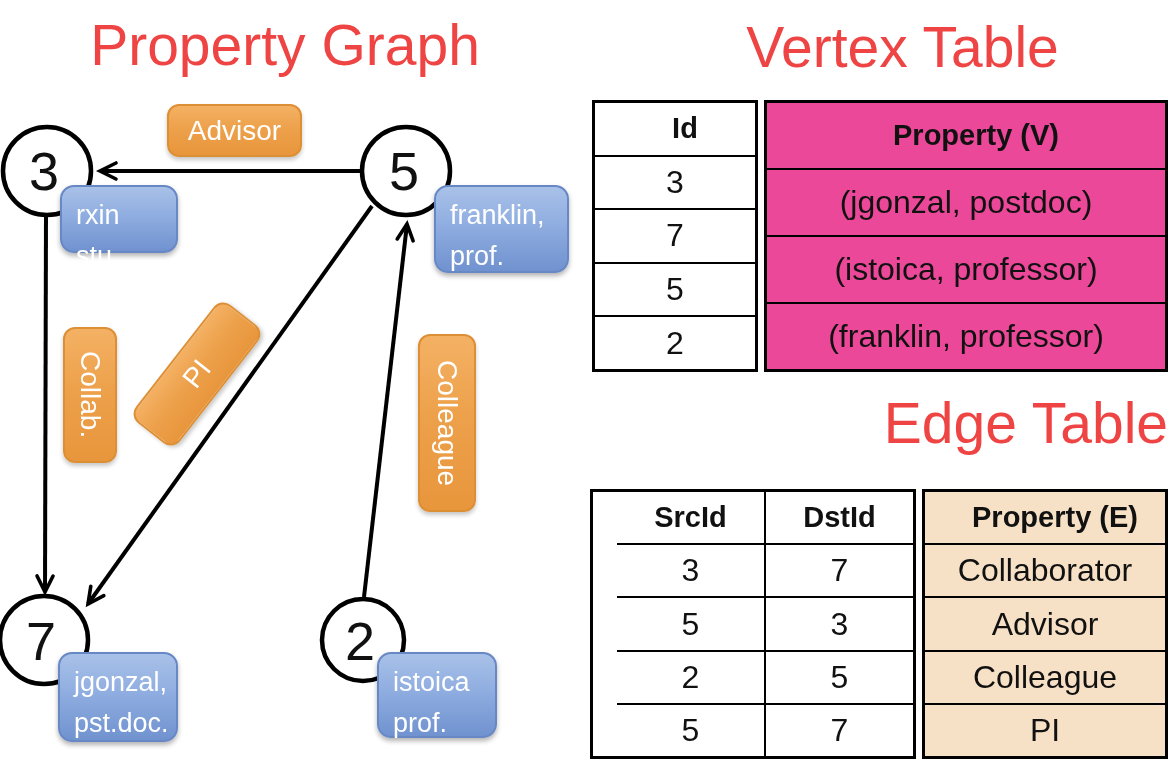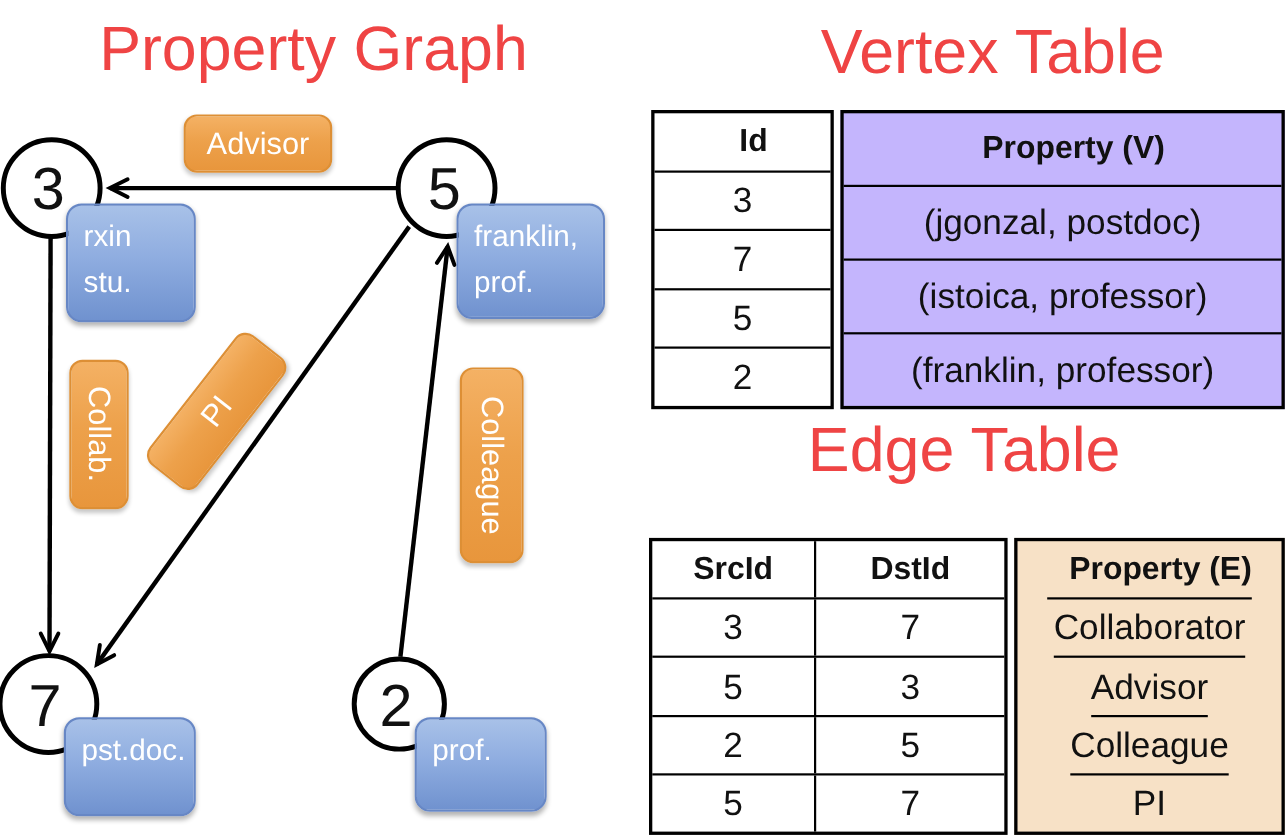--- a/index.html
+++ b/index.html
@@ -33,40 +33,40 @@
   .subtable{
     position:absolute;display:flex;flex-direction:column;
     border:3px solid #000;background:#fff;box-sizing:border-box;
   }
   .subtable .cell{
     flex:1;display:flex;align-items:center;justify-content:center;
     border-bottom:2.5px solid #000;font-size:32px;font-weight:300;white-space:nowrap;
   }
   .subtable .cell:last-child{border-bottom:none;}
   .subtable .header{font-weight:bold;font-size:29px;padding-left:20px;}
-  .row2{flex:1;display:flex;border-bottom:2.5px solid #000;}
+  .row2{flex:1;display:flex;border-bottom:2.5px solid #000;margin-left:24px;}
   .row2:last-child{border-bottom:none;}
   .row2 .c{
     display:flex;align-items:center;justify-content:center;
     font-size:32px;font-weight:300;
   }
   .row2 .c1{width:147px;border-right:2.5px solid #000;}
   .row2 .c2{flex:1;}
   .row2 .hc{font-weight:bold;font-size:29px;}
-  .bg-blue{background:#c4b5fd;}
+  .bg-blue{background:#ec4899;}
   .bg-orange{background:#f7e1c6;}
 </style>
 </head>
 <body>
 
 <div id="stage">
 
   <div class="title" style="left:0;top:12px;width:570px;">Property Graph</div>
   <div class="title" style="left:611px;top:14px;width:583px;">Vertex Table</div>
-  <div class="title" style="left:585px;top:376px;width:583px;">Edge Table</div>
+  <div class="title" style="left:585px;top:390px;width:583px;text-align:right;">Edge Table</div>
 
   <svg id="graph-svg" width="585" height="760" viewBox="0 0 585 760">
     <defs>
       <marker id="arrow" markerUnits="userSpaceOnUse" markerWidth="26" markerHeight="26" refX="20" refY="11" orient="auto">
         <path d="M4,3 L20,11 L4,19" fill="none" stroke="#000" stroke-width="3.6" stroke-linecap="round" stroke-linejoin="miter"></path>
       </marker>
     </defs>
 
     <line x1="362" y1="171" x2="100" y2="171" stroke="#000" stroke-width="4" marker-end="url(#arrow)"></line>
     <line x1="46" y1="214" x2="45" y2="592" stroke="#000" stroke-width="4" marker-end="url(#arrow)"></line>
@@ -90,32 +90,34 @@
   <div class="edgebox" style="left:63px;top:327px;width:54px;height:136px;">
     <span class="vtext">Collab.</span>
   </div>
   <div class="edgebox" style="left:122px;top:346px;width:150px;height:56px;transform:rotate(-52deg);">
     <span>PI</span>
   </div>
   <div class="edgebox" style="left:418px;top:334px;width:58px;height:178px;">
     <span class="vtext">Colleague</span>
   </div>
 
-  <div class="propbox" style="left:60px;top:185px;width:118px;height:108px;">
+  <div class="propbox" style="left:60px;top:185px;width:118px;height:68px;">
     <div>rxin</div>
     <div>stu.</div>
   </div>
-  <div class="propbox" style="left:415px;top:185px;width:135px;height:105px;">
+  <div class="propbox" style="left:434px;top:185px;width:135px;height:88px;">
     <div>franklin,</div>
     <div>prof.</div>
   </div>
   <div class="propbox" style="left:58px;top:652px;width:120px;height:90px;">
+    <div>jgonzal,</div>
     <div>pst.doc.</div>
   </div>
   <div class="propbox" style="left:377px;top:652px;width:120px;height:86px;">
+    <div>istoica</div>
     <div>prof.</div>
   </div>
 
   <div class="subtable" style="left:592px;top:100px;width:166px;height:272px;">
     <div class="cell header">Id</div>
     <div class="cell">3</div>
     <div class="cell">7</div>
     <div class="cell">5</div>
     <div class="cell">2</div>
   </div>
@@ -141,21 +143,21 @@
     </div>
     <div class="row2">
       <div class="c c1">2</div>
       <div class="c c2">5</div>
     </div>
     <div class="row2">
       <div class="c c1">5</div>
       <div class="c c2">7</div>
     </div>
   </div>
-  <div class="subtable bg-orange" style="left:922px;top:489px;width:246px;height:270px;align-items:center;">
+  <div class="subtable bg-orange" style="left:922px;top:489px;width:246px;height:270px;">
     <div class="cell header">Property (E)</div>
     <div class="cell">Collaborator</div>
     <div class="cell">Advisor</div>
     <div class="cell">Colleague</div>
     <div class="cell">PI</div>
   </div>
 
 </div>
 
 </body></html>

